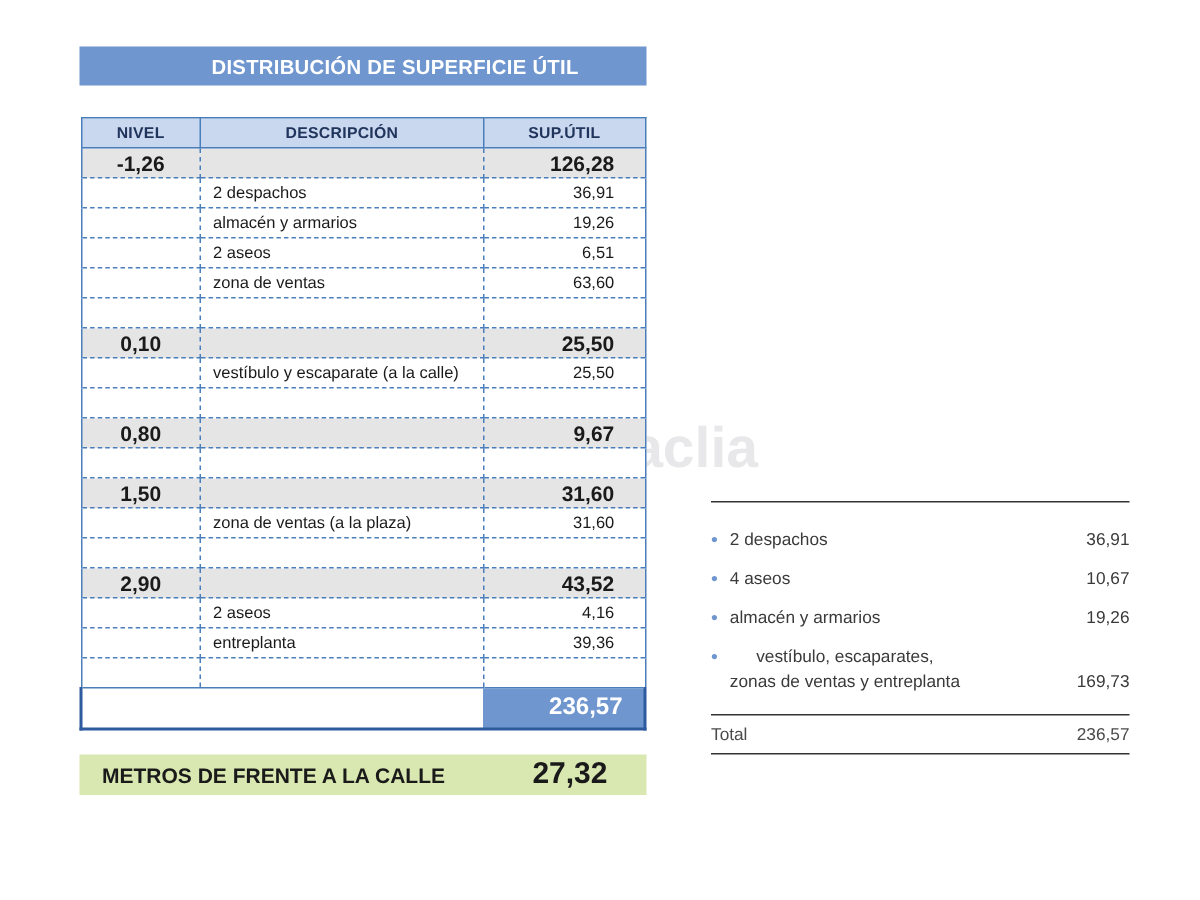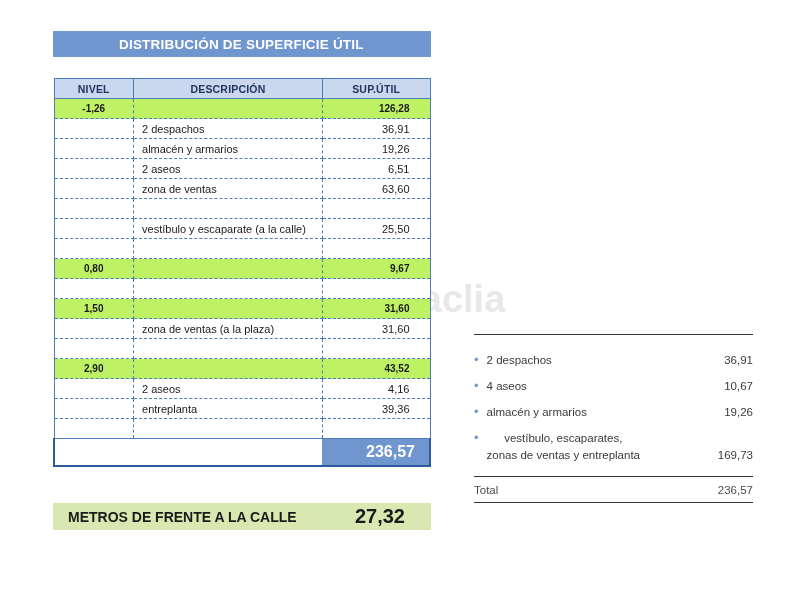--- a/index.html
+++ b/index.html
@@ -38,21 +38,21 @@
     height: 26px;
     background: #6f96cf;
     display: flex;
     align-items: center;
     z-index: 2;
   }
   .title-banner .txt {
     color: #ffffff;
     font-weight: bold;
     font-size: 13.5px;
-    padding-left: 66px;
+    padding-left: 88px;
     letter-spacing: 0.2px;
   }
 
   
   .main-table {
     position: absolute;
     left: 53px;
     top: 78px;
     width: 378px;
     border-collapse: collapse;
@@ -73,23 +73,23 @@
     background: #c9d8ef;
     color: #20345c;
     font-weight: bold;
     font-size: 10.5px;
     text-align: center;
     border: 1px solid #4a7ebb;
     letter-spacing: 0.2px;
   }
 
   .lvl td {
-    background: #bef264;
-    font-weight: bold;
-    font-size: 10px;
+    background: #e5e5e5;
+    font-weight: bold;
+    font-size: 14px;
   }
   .lvl .c-nivel {
     text-align: center;
     border-left: 1px solid #4a7ebb;
     border-top: 1px dashed #4a7ebb;
     border-bottom: 1px dashed #4a7ebb;
     border-right: 1px dashed #4a7ebb;
   }
   .lvl .c-desc {
     border-top: 1px dashed #4a7ebb;
@@ -288,20 +288,25 @@
       <td class="c-nivel"></td>
       <td class="c-desc">zona de ventas</td>
       <td class="c-sup">63,60</td>
     </tr>
     <tr class="blank">
       <td class="c-nivel"></td>
       <td class="c-desc"></td>
       <td class="c-sup"></td>
     </tr>
 
+    <tr class="lvl">
+      <td class="c-nivel">0,10</td>
+      <td class="c-desc"></td>
+      <td class="c-sup">25,50</td>
+    </tr>
     <tr class="itm">
       <td class="c-nivel"></td>
       <td class="c-desc">vestíbulo y escaparate (a la calle)</td>
       <td class="c-sup">25,50</td>
     </tr>
     <tr class="blank">
       <td class="c-nivel"></td>
       <td class="c-desc"></td>
       <td class="c-sup"></td>
     </tr>

